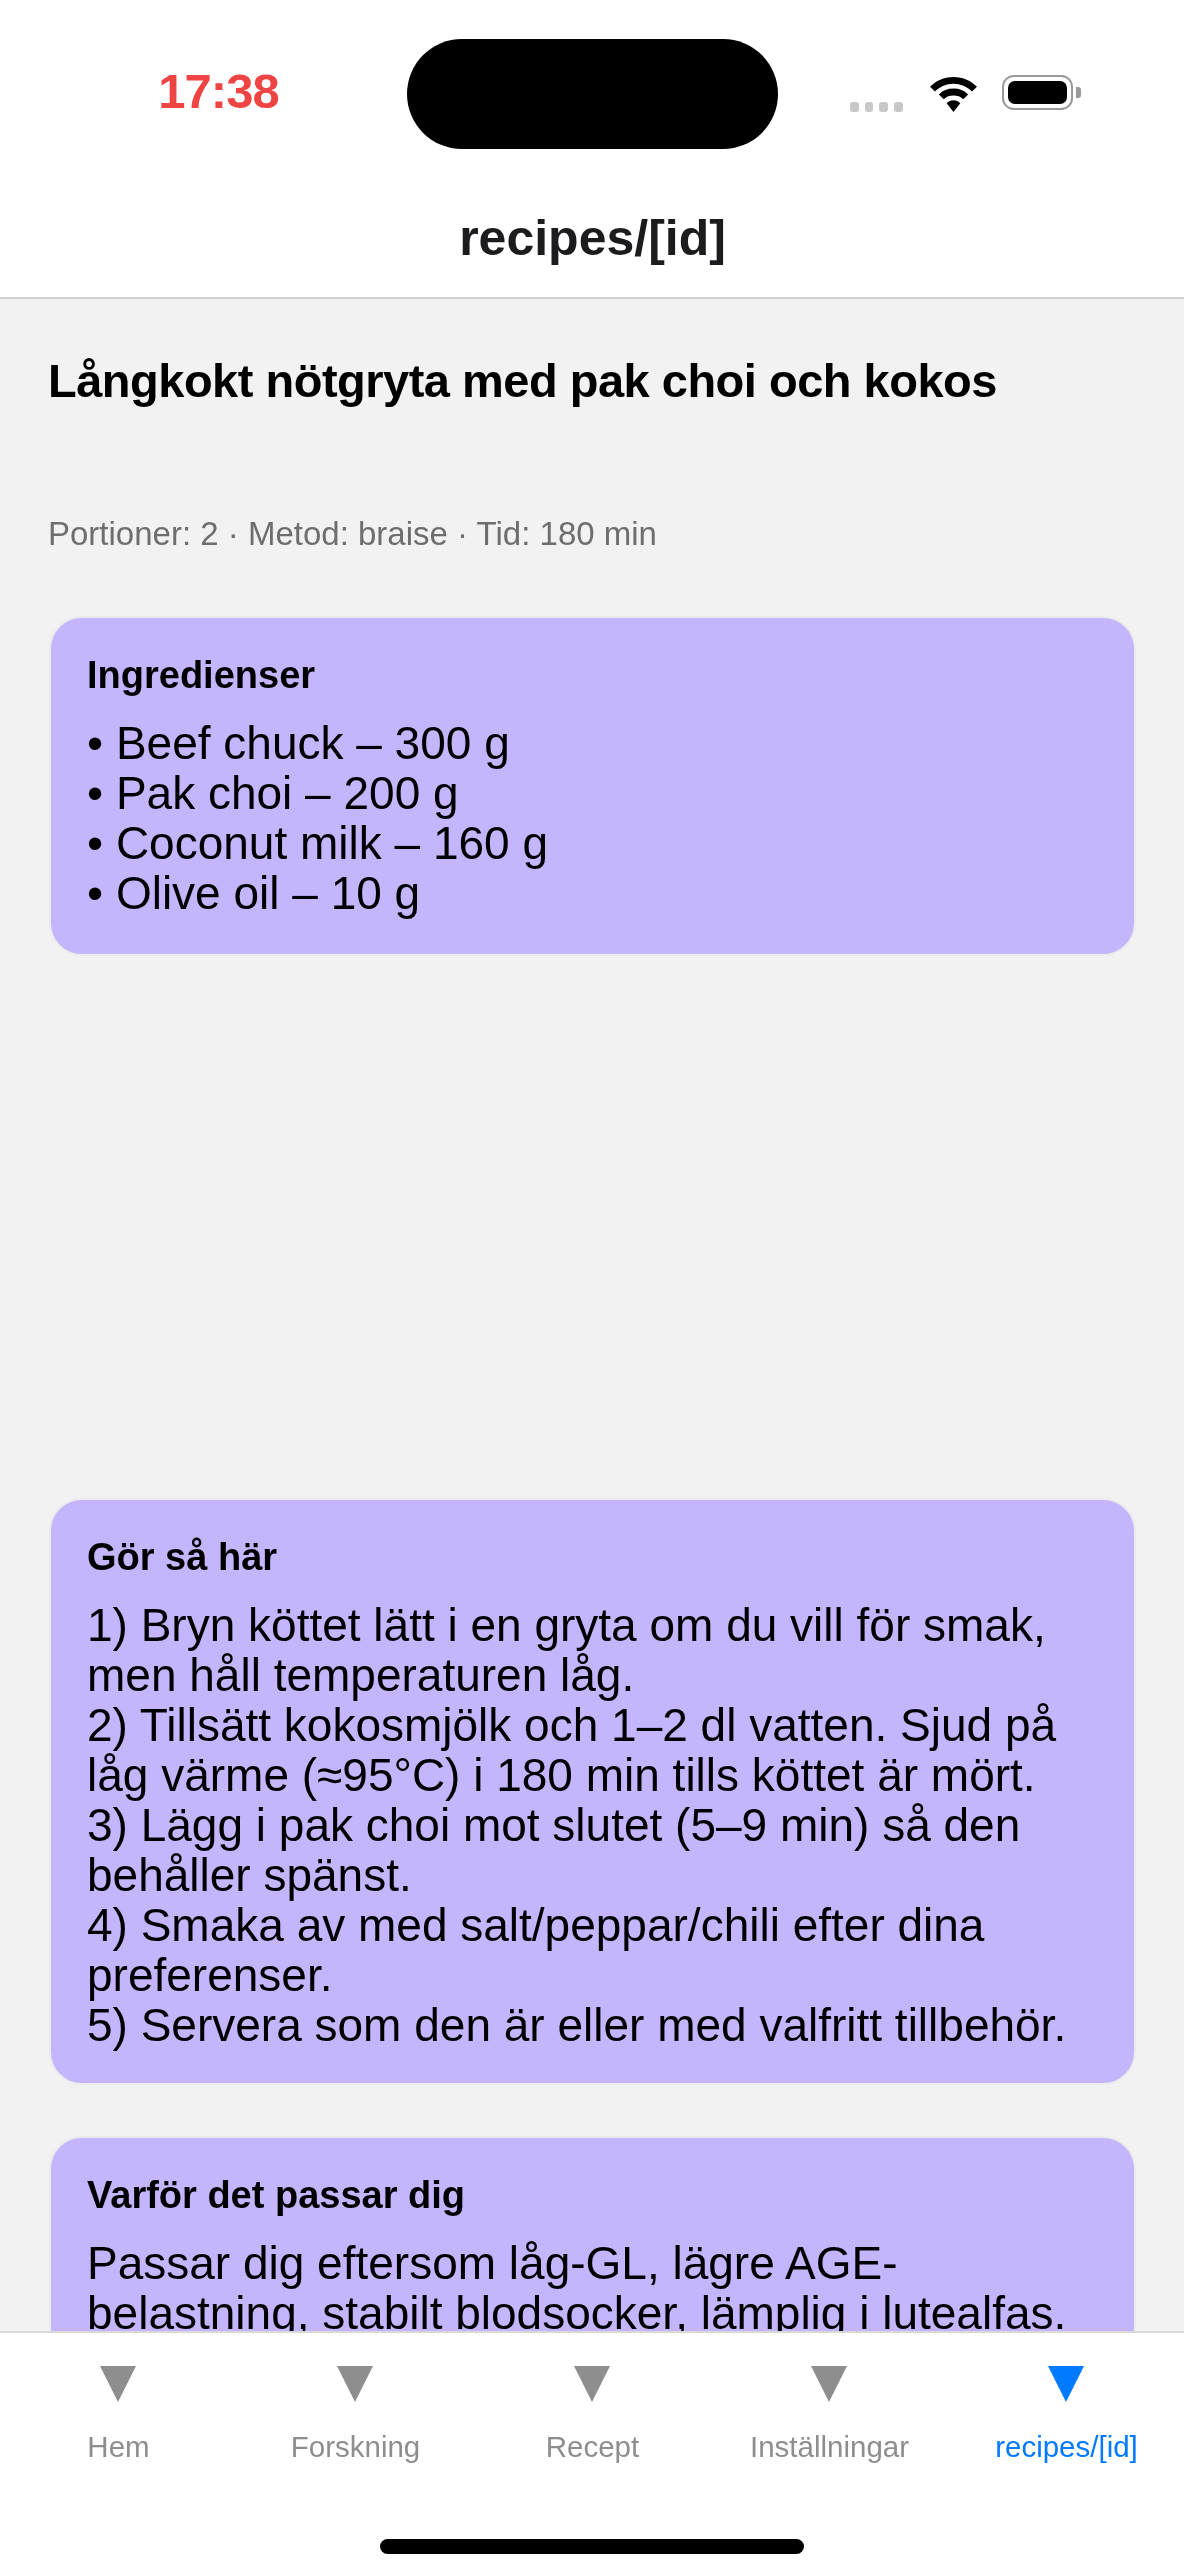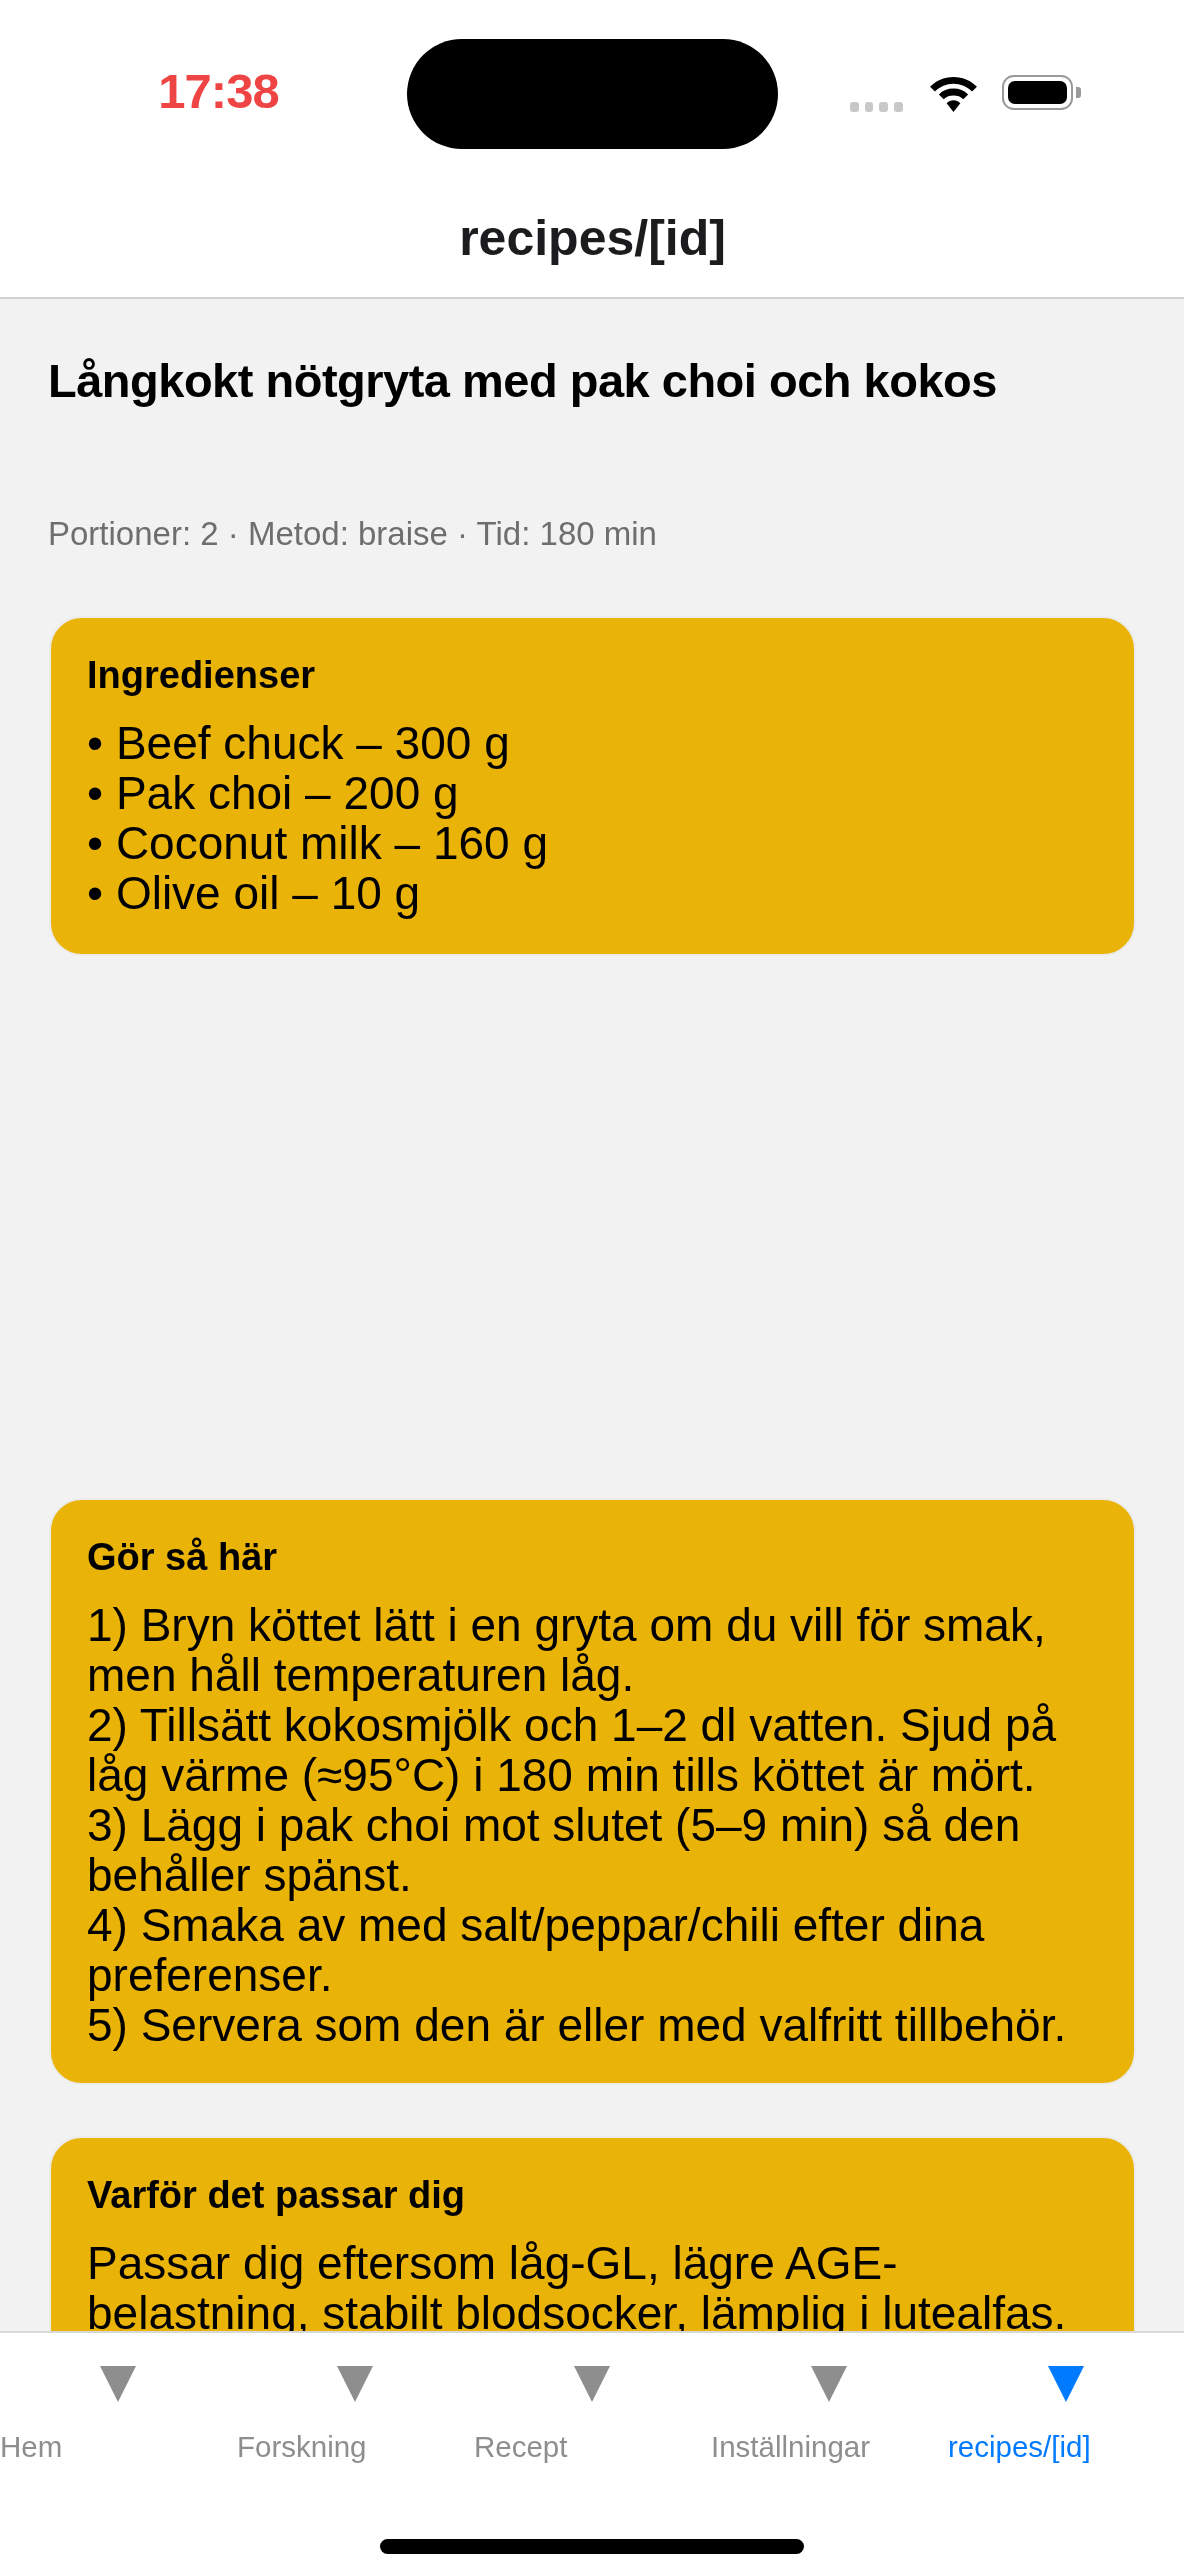--- a/index.html
+++ b/index.html
@@ -44,21 +44,21 @@
   .recipe-title {
     position: absolute; left: 48px; top: 43px; width: 1081px;
     font-size: 47px; font-weight: 700; line-height: 77px; letter-spacing: -0.5px; color: #000;
   }
   .meta {
     position: absolute; left: 48px; top: 210px;
     font-size: 33px; color: #6e6e6e; line-height: 49px;
   }
   .card {
     position: absolute; left: 49px; width: 1087px;
-    background: #eab308; border: 2px solid #ebebeb; border-radius: 33px; box-sizing: border-box;
+    background: #c4b5fd; border: 2px solid #ebebeb; border-radius: 33px; box-sizing: border-box;
   }
   .card h2 {
     margin: 0; position: absolute; left: 36px; top: 33px;
     font-size: 38px; font-weight: 700; line-height: 49px; color: #000;
   }
   .card .body {
     position: absolute; left: 36px; top: 100px; right: 29.5px;
     font-size: 46px; line-height: 50px; color: #000;
   }
   .card .body div { white-space: normal; }
@@ -73,21 +73,21 @@
   }
   .tabs { position: absolute; left: 0; top: 0; width: 1185px; height: 157px; display: flex; }
   .tab { flex: 1; position: relative; }
   .tab .tri {
     position: absolute; left: 50%; top: 33px; margin-left: -18.7px;
     width: 0; height: 0;
     border-left: 18.7px solid transparent; border-right: 18.7px solid transparent;
     border-top: 36px solid #8e8e8e;
   }
   .tab .label {
-    position: absolute; left: 0; right: 0; top: 97px; text-align: left;
+    position: absolute; left: 0; right: 0; top: 97px; text-align: center;
     font-size: 29.5px; font-weight: 500; color: #8e8e8e; white-space: nowrap;
   }
   .tab.active .tri { border-top-color: #007aff; }
   .tab.active .label { color: #007aff; }
   .home-indicator {
     position: absolute; left: 380px; top: 2538px; width: 424px; height: 14.7px;
     background: #000; border-radius: 7.9px;
   }
 </style>
 </head>

